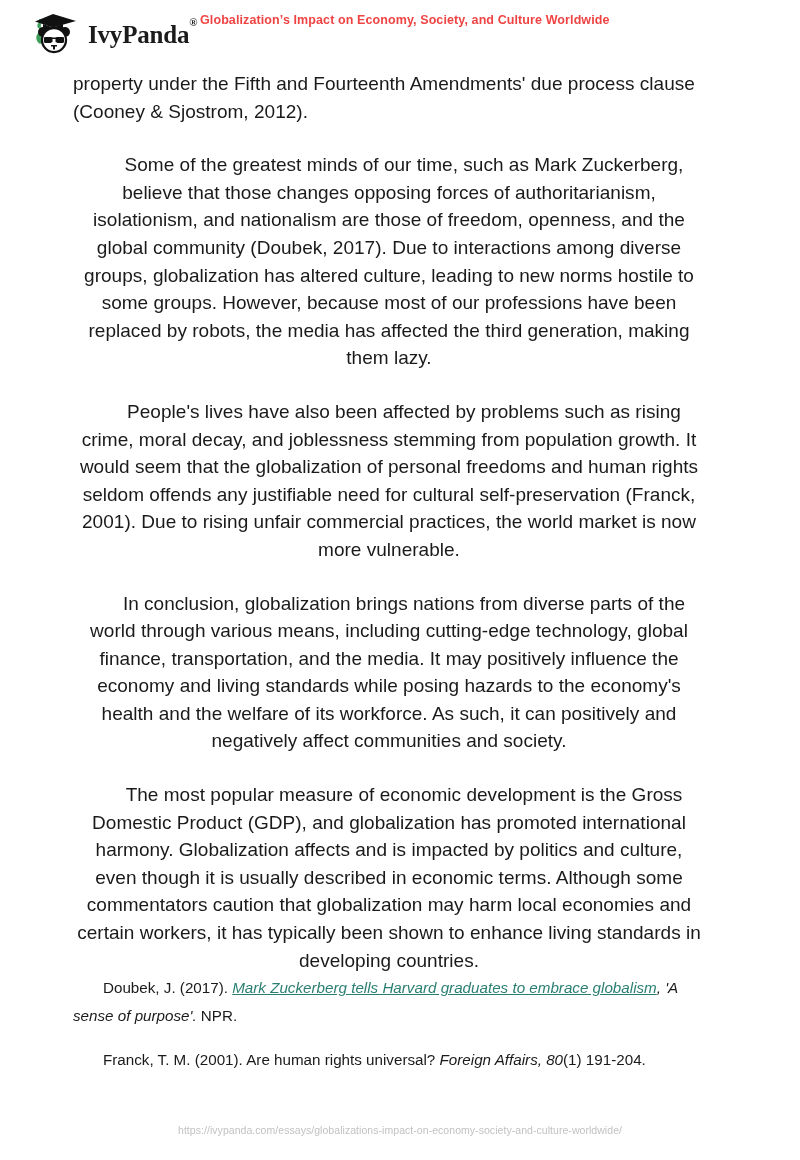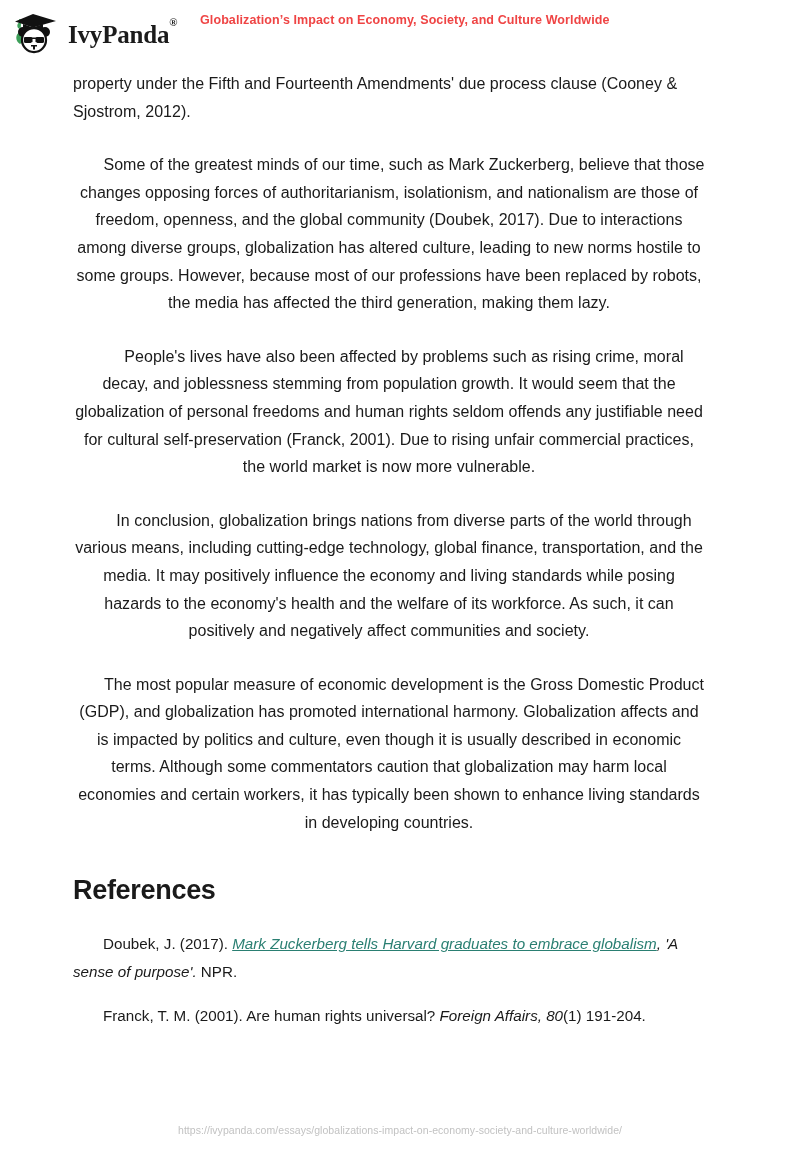--- a/index.html
+++ b/index.html
@@ -28,21 +28,21 @@
     top: 0;
     left: 0;
     width: 800px;
     height: 62px;
     display: flex;
     align-items: flex-start;
     box-sizing: border-box;
   }
   .brand {
     position: absolute;
-    left: 8px;
+    left: 28px;
     top: 11px;
     display: flex;
     align-items: center;
     gap: 8px;
     text-decoration: none;
     text-align: center;
   }
   .brand-mark {
     width: 52px;
     height: 44px;
@@ -88,21 +88,21 @@
   
   .content {
     position: absolute;
     left: 73px;
     top: 70px;
     width: 632px;
   }
   p.para {
     margin: 0 0 0 0;
     padding: 0;
-    font-size: 16px;
+    font-size: 19px;
     line-height: 27.6px;
     color: #1a1a1a;
     text-align: left;
     text-indent: 30px;
     letter-spacing: 0.02px;
   }
   p.para.noindent {
     text-indent: 0;
   }
   p.para + p.para {
@@ -196,21 +196,20 @@
   <div class="content">
 
     <p class="para noindent">property under the Fifth and Fourteenth Amendments' due process clause (Cooney &amp; Sjostrom, 2012).</p>
     <p class="para">Some of the greatest minds of our time, such as Mark Zuckerberg, believe that those changes opposing forces of authoritarianism, isolationism, and nationalism are those of freedom, openness, and the global community (Doubek, 2017). Due to interactions among diverse groups, globalization has altered culture, leading to new norms hostile to some groups. However, because most of our professions have been replaced by robots, the media has affected the third generation, making them lazy.</p>
     <p class="para">People's lives have also been affected by problems such as rising crime, moral decay, and joblessness stemming from population growth. It would seem that the globalization of personal freedoms and human rights seldom offends any justifiable need for cultural self-preservation (Franck, 2001). Due to rising unfair commercial practices, the world market is now more vulnerable.</p>
 
 
     <p class="para">In conclusion, globalization brings nations from diverse parts of the world through various means, including cutting-edge technology, global finance, transportation, and the media. It may positively influence the economy and living standards while posing hazards to the economy's health and the welfare of its workforce. As such, it can positively and negatively affect communities and society.</p>
     <p class="para">The most popular measure of economic development is the Gross Domestic Product (GDP), and globalization has promoted international harmony. Globalization affects and is impacted by politics and culture, even though it is usually described in economic terms. Although some commentators caution that globalization may harm local economies and certain workers, it has typically been shown to enhance living standards in developing countries.</p>
 
-    <h2 class="section-heading refs">References</h2>
 
     <div>
       <p class="ref">
         <span>Doubek, J. (2017). </span><a class="reflink" href="#">Mark Zuckerberg tells Harvard graduates to embrace globalism</a><span class="ital">, 'A sense of purpose'.</span><span> NPR.</span>
       </p>
       <p class="ref">
         <span>Franck, T. M. (2001). Are human rights universal? </span><span class="ital">Foreign Affairs, 80</span><span>(1) 191-204.</span>
       </p>
     </div>
   </div>

